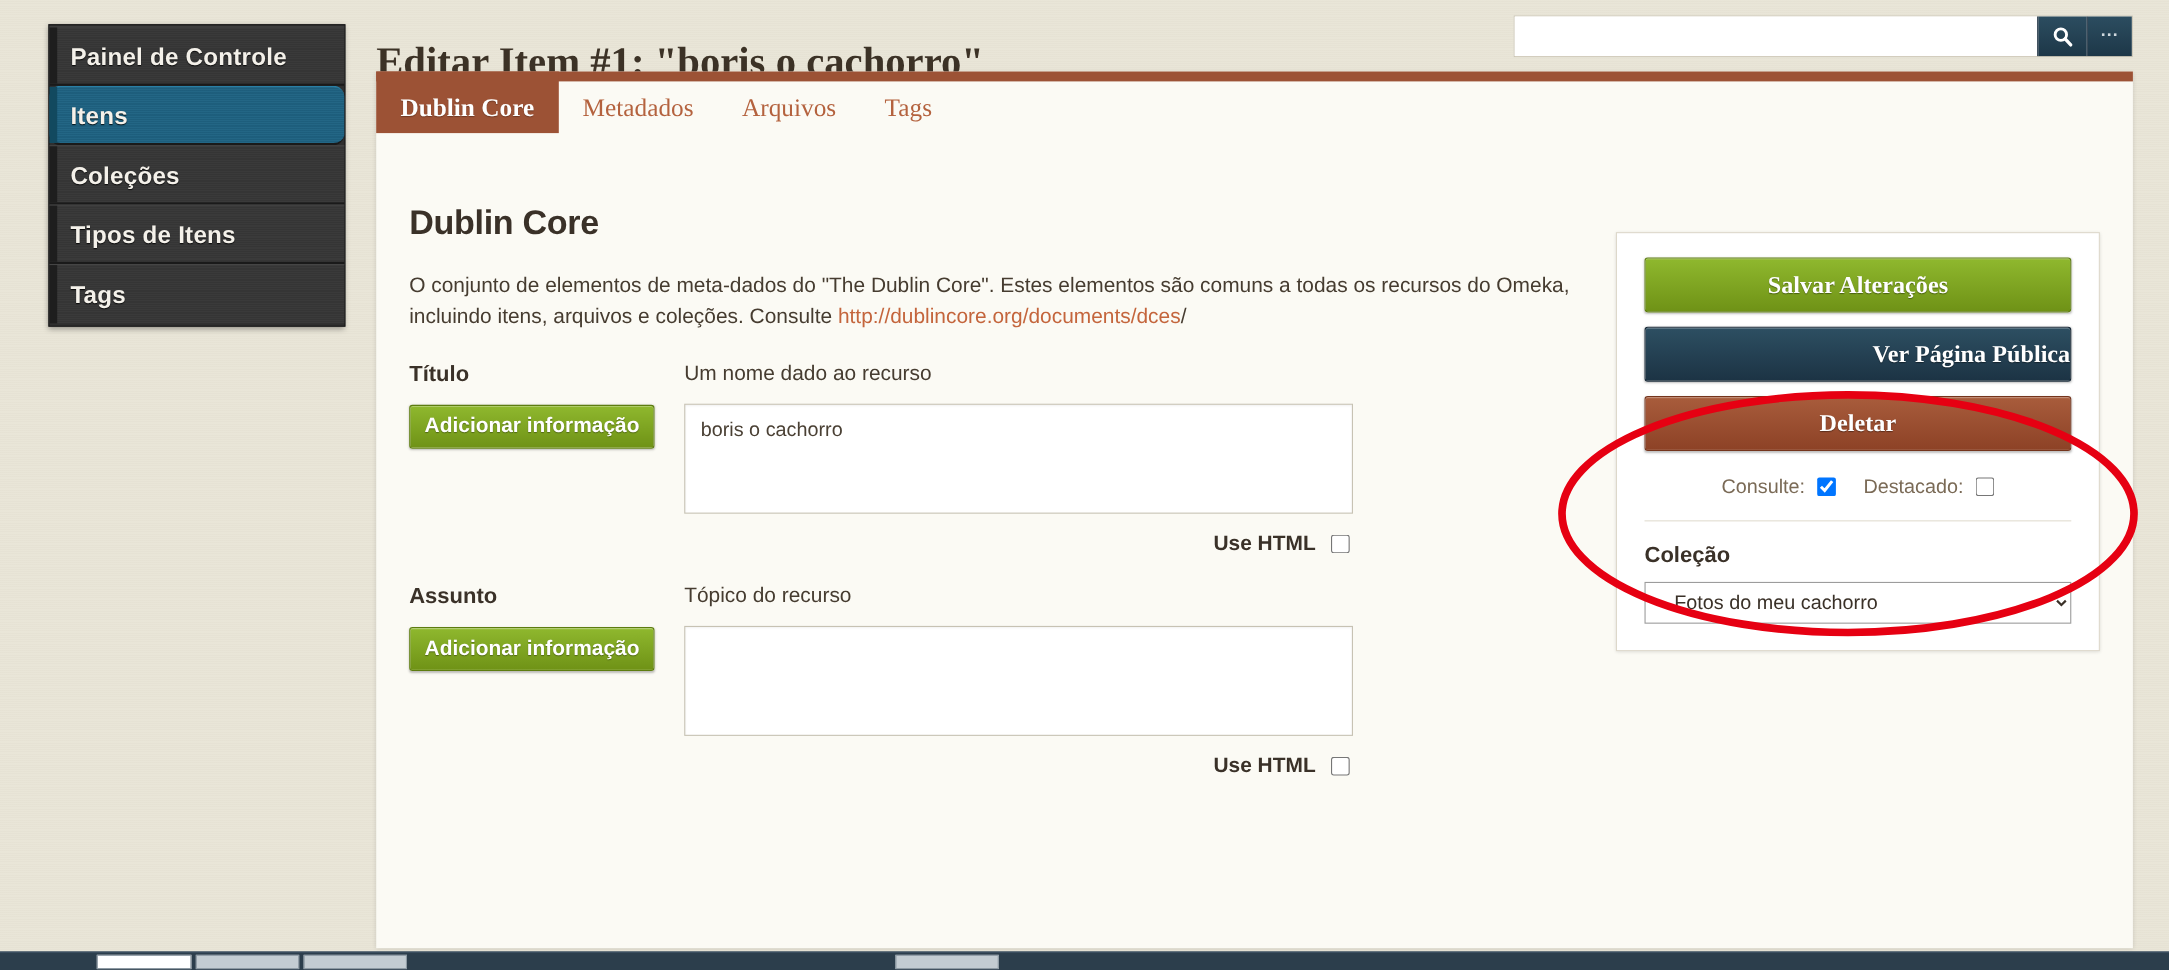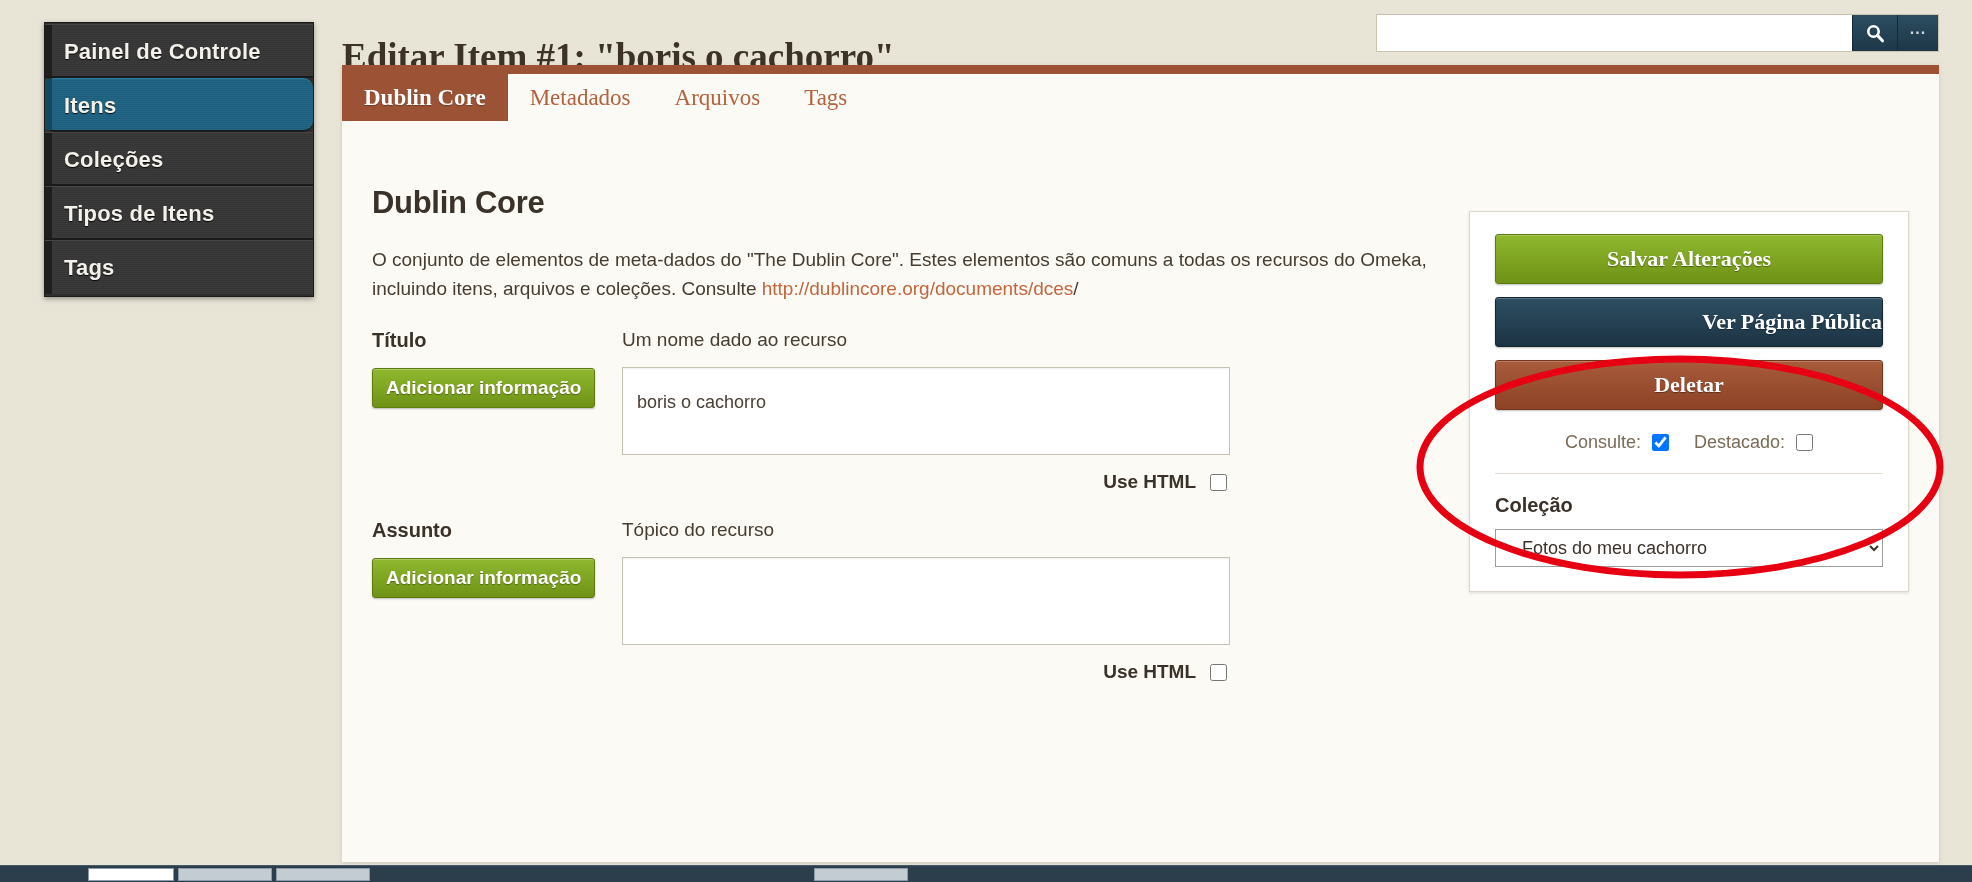--- a/index.html
+++ b/index.html
@@ -219,27 +219,27 @@
     box-shadow: 0 1px 2px rgba(0,0,0,0.25), inset 0 1px 0 rgba(255,255,255,0.28);
   }
   .field-right { flex: 1; }
   .field-hint {
     font-size: 19px;
     color: #463c30;
     margin-bottom: 16px;
   }
   .field-input {
     width: 608px;
-    height: 88px;
+    height: 100px;
     border: 1px solid #c7c2b3;
     background: #ffffff;
     font-family: "Liberation Sans", sans-serif;
     font-size: 18px;
     color: #4a4034;
-    padding: 24px 14px;
+    padding: 12px 14px;
     box-sizing: border-box;
     resize: none;
     outline: none;
     box-shadow: inset 0 1px 2px rgba(0,0,0,0.06);
     display: block;
   }
   .usehtml-row {
     width: 608px;
     margin-top: 16px;
     text-align: right;

